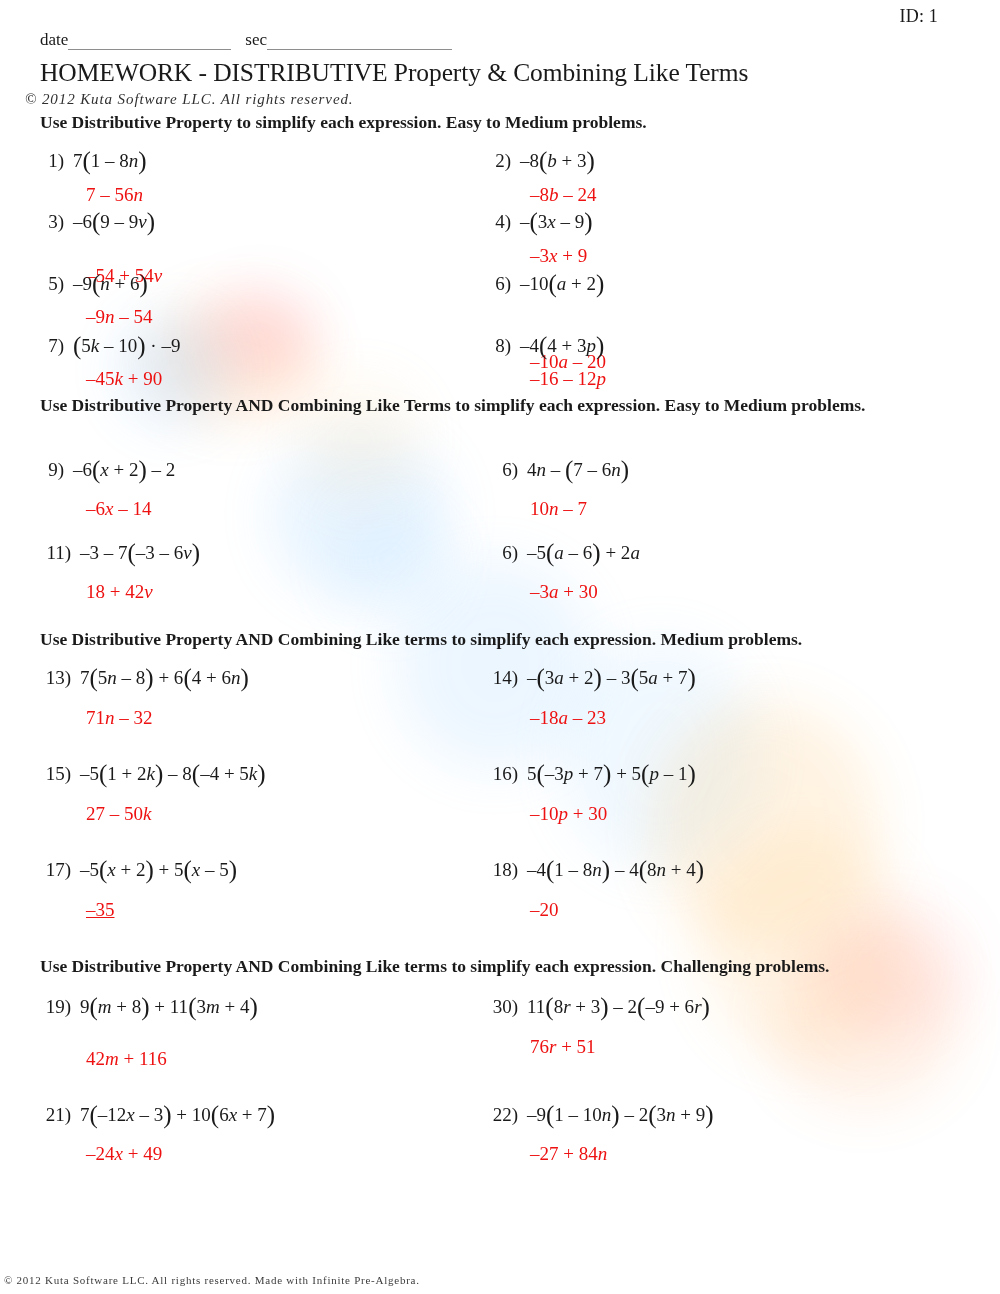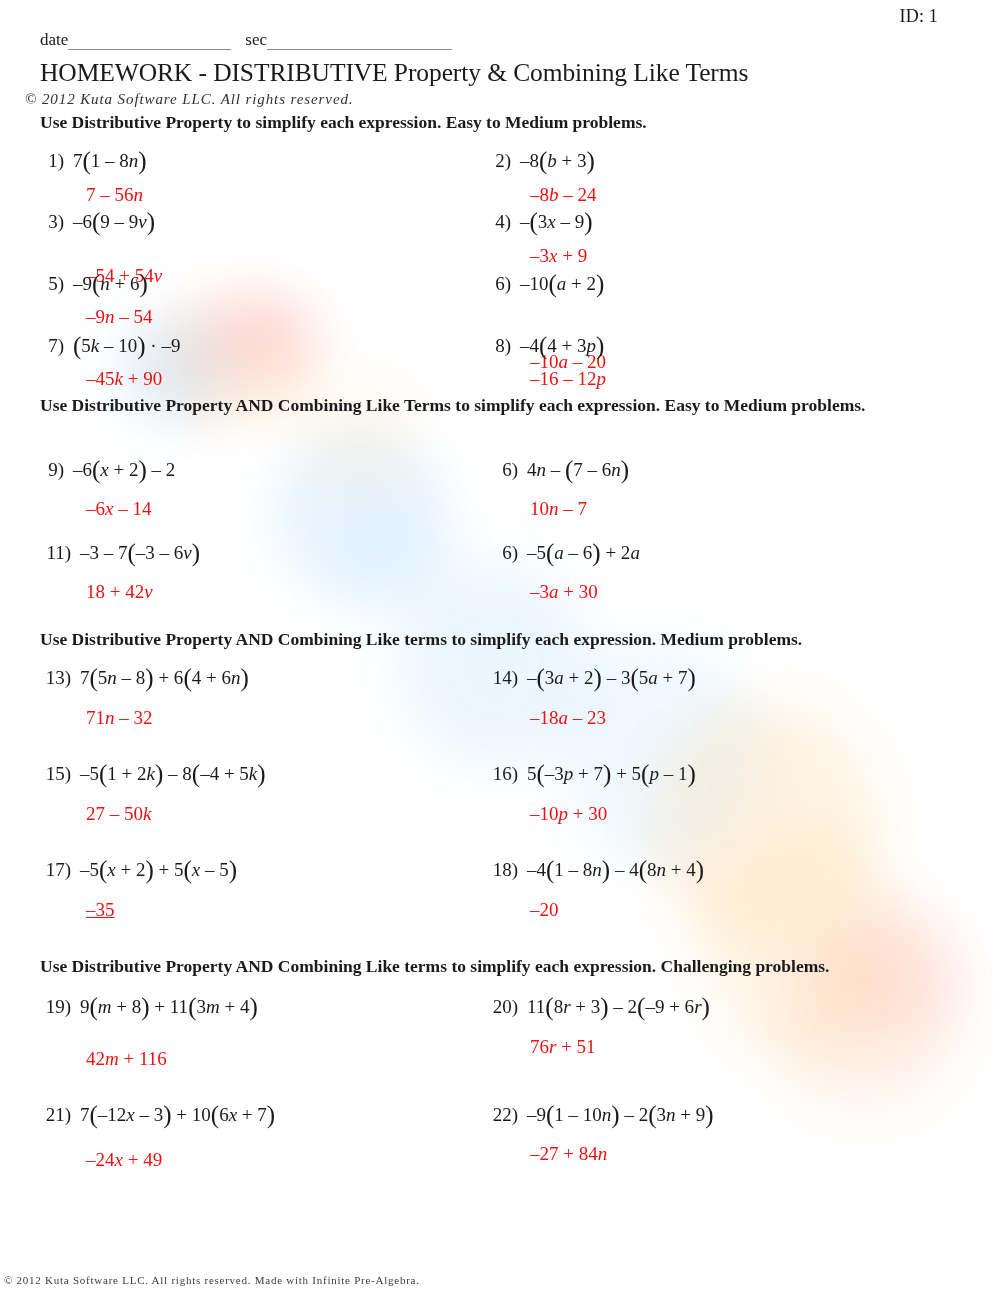--- a/index.html
+++ b/index.html
@@ -283,28 +283,28 @@
     <span class="num" style="width:31px;">18)</span><span class="expr">–4<span class="paren">(</span>1 – 8<span class="v">n</span><span class="paren">)</span> – 4<span class="paren">(</span>8<span class="v">n</span> + 4<span class="paren">)</span></span>
   </div>
   <div class="ans" style="left:530px; top:899px;">–20</div>
 
   <div class="prob" style="left:40px; top:996px;">
     <span class="num" style="width:31px;">19)</span><span class="expr">9<span class="paren">(</span><span class="v">m</span> + 8<span class="paren">)</span> + 11<span class="paren">(</span>3<span class="v">m</span> + 4<span class="paren">)</span></span>
   </div>
   <div class="ans" style="left:86px; top:1048px;">42<span class="v">m</span> + 116</div>
 
   <div class="prob" style="left:487px; top:996px;">
-    <span class="num" style="width:31px;">20)</span><span class="expr">11<span class="paren">(</span>8<span class="v">r</span> + 3<span class="paren">)</span> – 2<span class="paren">(</span>–9 + 6<span class="v">r</span><span class="paren">)</span></span>
+    <span class="num" style="width:31px;">30)</span><span class="expr">11<span class="paren">(</span>8<span class="v">r</span> + 3<span class="paren">)</span> – 2<span class="paren">(</span>–9 + 6<span class="v">r</span><span class="paren">)</span></span>
   </div>
   <div class="ans" style="left:530px; top:1036px;">76<span class="v">r</span> + 51</div>
 
   <div class="prob" style="left:40px; top:1104px;">
     <span class="num" style="width:31px;">21)</span><span class="expr">7<span class="paren">(</span>–12<span class="v">x</span> – 3<span class="paren">)</span> + 10<span class="paren">(</span>6<span class="v">x</span> + 7<span class="paren">)</span></span>
   </div>
-  <div class="ans" style="left:86px; top:1143px;margin-top:6px;">–24<span class="v">x</span> + 49</div>
+  <div class="ans" style="left:86px; top:1143px;">–24<span class="v">x</span> + 49</div>
 
   <div class="prob" style="left:487px; top:1104px;">
     <span class="num" style="width:31px;">22)</span><span class="expr">–9<span class="paren">(</span>1 – 10<span class="v">n</span><span class="paren">)</span> – 2<span class="paren">(</span>3<span class="v">n</span> + 9<span class="paren">)</span></span>
   </div>
   <div class="ans" style="left:530px; top:1143px;">–27 + 84<span class="v">n</span></div>
 
   <div class="footer">© 2012 Kuta Software LLC.  All rights reserved.   Made with Infinite Pre-Algebra.</div>
 
 </div>
 

